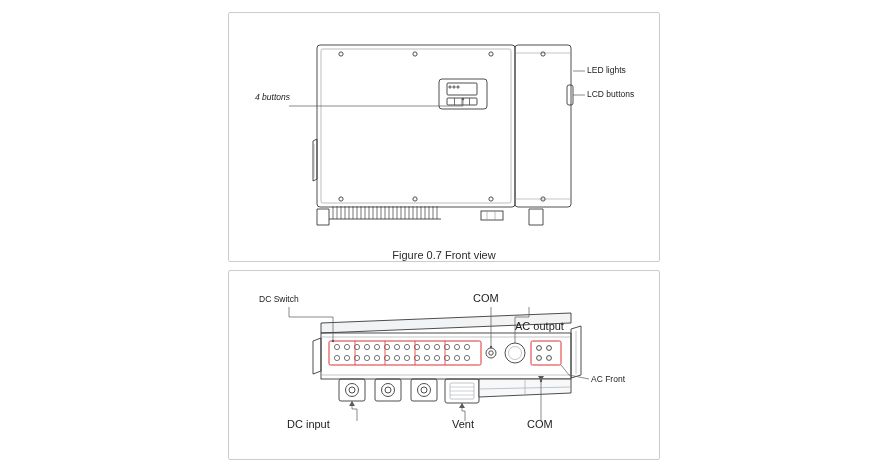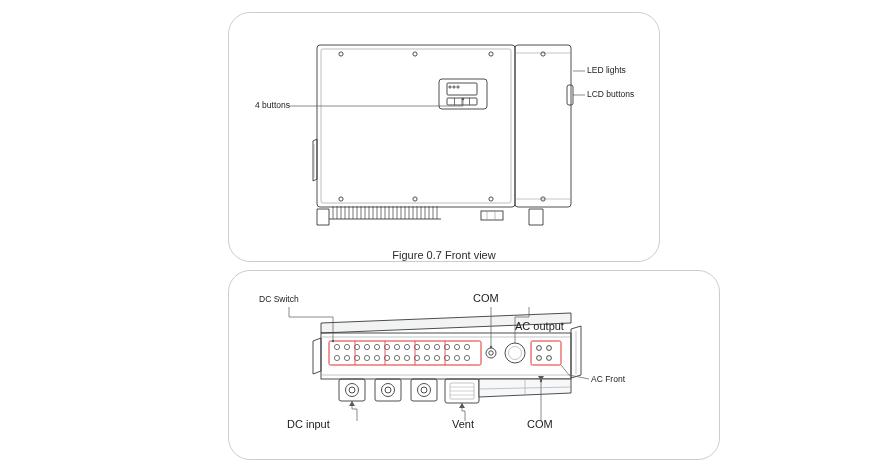--- a/index.html
+++ b/index.html
@@ -7,26 +7,26 @@
     width:890px;height:471px;
     background:#ffffff;
     font-family:"Liberation Sans", sans-serif;
     color:#222;
     overflow:hidden;
     position:relative;
   }
   .panel{
     position:absolute;
     border:1px solid #c9cdd2;
-    border-radius:22px;
+    border-radius:2px;
     background:#fff;
     box-sizing:border-box;
   }
   #panel-front{ left:228px; top:12px; width:432px; height:250px; }
-  #panel-bottom{ left:228px; top:270px; width:492px; height:190px; }
+  #panel-bottom{ left:228px; top:270px; width:432px; height:190px; }
 
   .caption{
     position:absolute;
     left:0; width:100%;
     text-align:center;
     font-size:11px;
     color:#2a2a2a;
   }
   #caption-front{ top:236px; }
 
@@ -121,21 +121,21 @@
     <g stroke="#5a5a5a" stroke-width="0.7" fill="none">
       <path d="M344 58 L356 58"></path>
       <path d="M344 82 L352 82 L356 82"></path>
       <path d="M234 86 L234 93 L120 93 L60 93"></path>
       <circle cx="234" cy="86" r="1.2" fill="#5a5a5a" stroke="none"></circle>
     </g>
   </svg>
 
   <span class="lbl" style="left:358px; top:53px;">LED lights</span>
   <span class="lbl" style="left:358px; top:77px;">LCD buttons</span>
-  <span class="lbl" style="left:26px; top:88px;">4 buttons</span>
+  <span class="lbl" style="left:26px; top:80px;font-style:italic;">4 buttons</span>
 
   <div class="caption" id="caption-front">Figure 0.7 Front view</div>
 </div>
 
 <div class="panel" id="panel-bottom">
 
   <svg width="432" height="190" viewBox="0 0 432 190">
     <g fill="none" stroke="#3a3a3a" stroke-width="0.9">
 
       <path d="M92 52 L342 42 L342 52 L92 62 Z" fill="#f2f3f4"></path>

